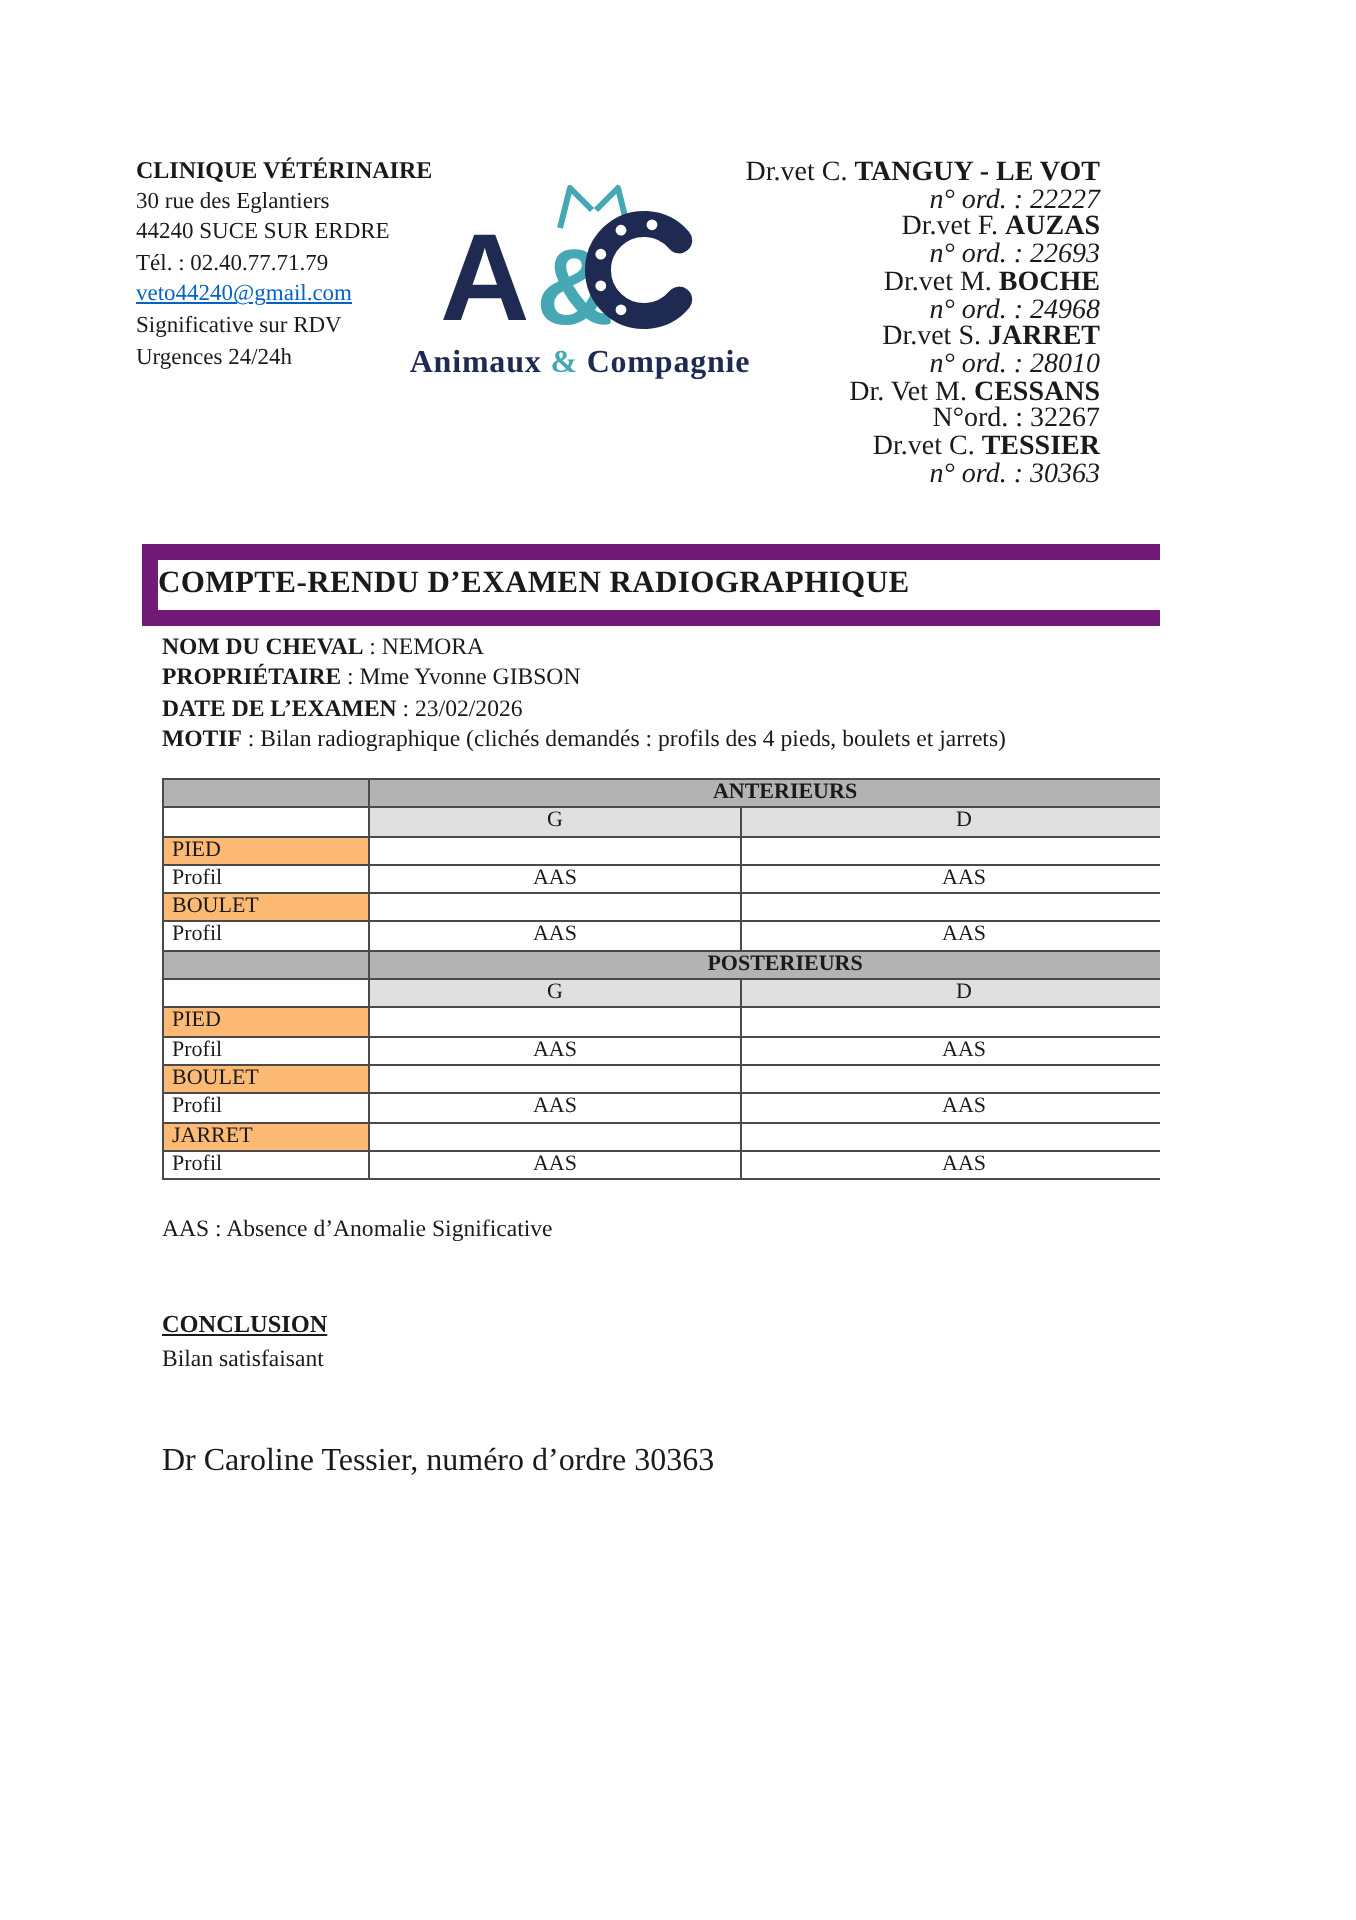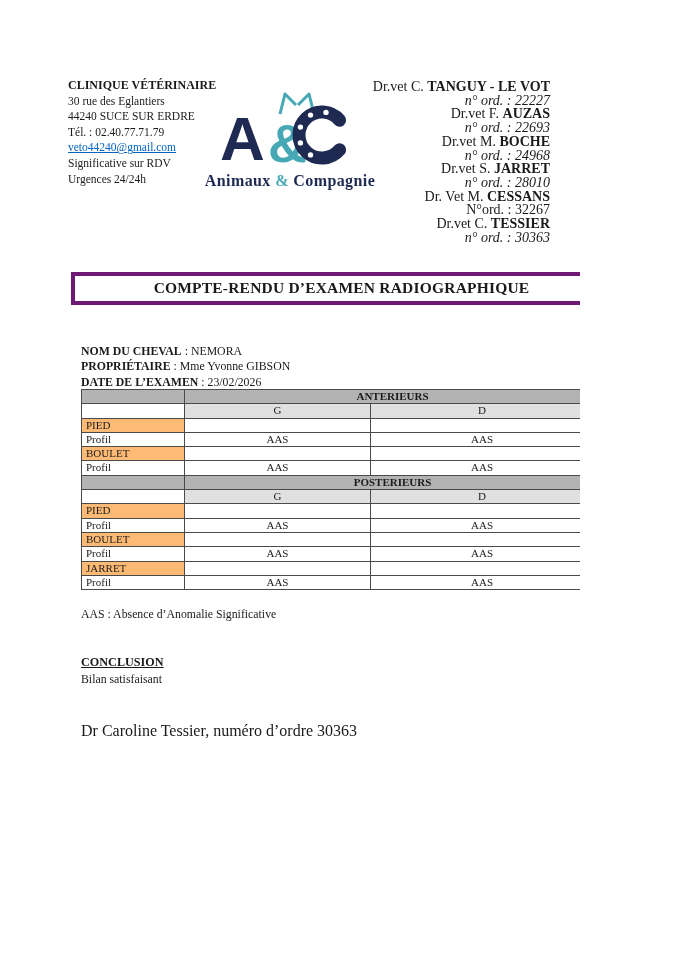--- a/index.html
+++ b/index.html
@@ -20,26 +20,26 @@
 
   
   .header-right { position:absolute; right:30px; top:80px; text-align:right; font-size:14px; line-height:13.7px; }
   .vet-name b { font-weight:bold; }
   .vet-ord { font-style:italic; }
   .vet-ord.roman { font-style:normal; }
 
   
   .title-box {
     position:absolute; left:71px; top:272px; width:533px;
-    border:4px solid #701a75; text-align:center; font-weight:bold;
+    border:8px solid #701a75; font-weight:bold;
     font-size:15.5px; padding:3px 0 4px 0; letter-spacing:0.2px;
   }
 
   
-  .info-block { position:absolute; left:81px; top:316px; font-size:11.8px; line-height:15.4px; width:520px;margin-top:28px; }
+  .info-block { position:absolute; left:81px; top:316px; font-size:11.8px; line-height:15.4px; width:520px; }
   .info-line b { font-weight:bold; }
 
   
   .rtable {
     position:absolute; left:81px; top:389px; width:512px;
     border-collapse:collapse; font-size:11px; table-layout:fixed;
   }
   .rtable td {
     border:1px solid #4a4a4a; padding:0 4px; height:13.3px;
     line-height:13.3px; overflow:hidden; white-space:nowrap;
@@ -118,20 +118,21 @@
       <div class="vet-ord">n° ord. : 30363</div>
     </div>
   </div>
 
   <div class="title-box">COMPTE-RENDU D’EXAMEN RADIOGRAPHIQUE</div>
 
   <div class="info-block">
     <div class="info-line"><b>NOM DU CHEVAL</b><span> : </span><span>NEMORA</span></div>
     <div class="info-line"><b>PROPRIÉTAIRE</b><span> : </span><span>Mme Yvonne GIBSON</span></div>
     <div class="info-line"><b>DATE DE L’EXAMEN</b><span> : </span><span>23/02/2026</span></div>
+    <div class="info-line"><b>MOTIF</b><span> : </span><span>Bilan radiographique (clichés demandés : profils des 4 pieds, boulets et jarrets)</span></div>
   </div>
 
   <table class="rtable">
     <colgroup>
         <col style="width:103px">
         <col style="width:186px">
         <col style="width:223px">
       </colgroup>
     <tbody>
       <tr class="sec">

